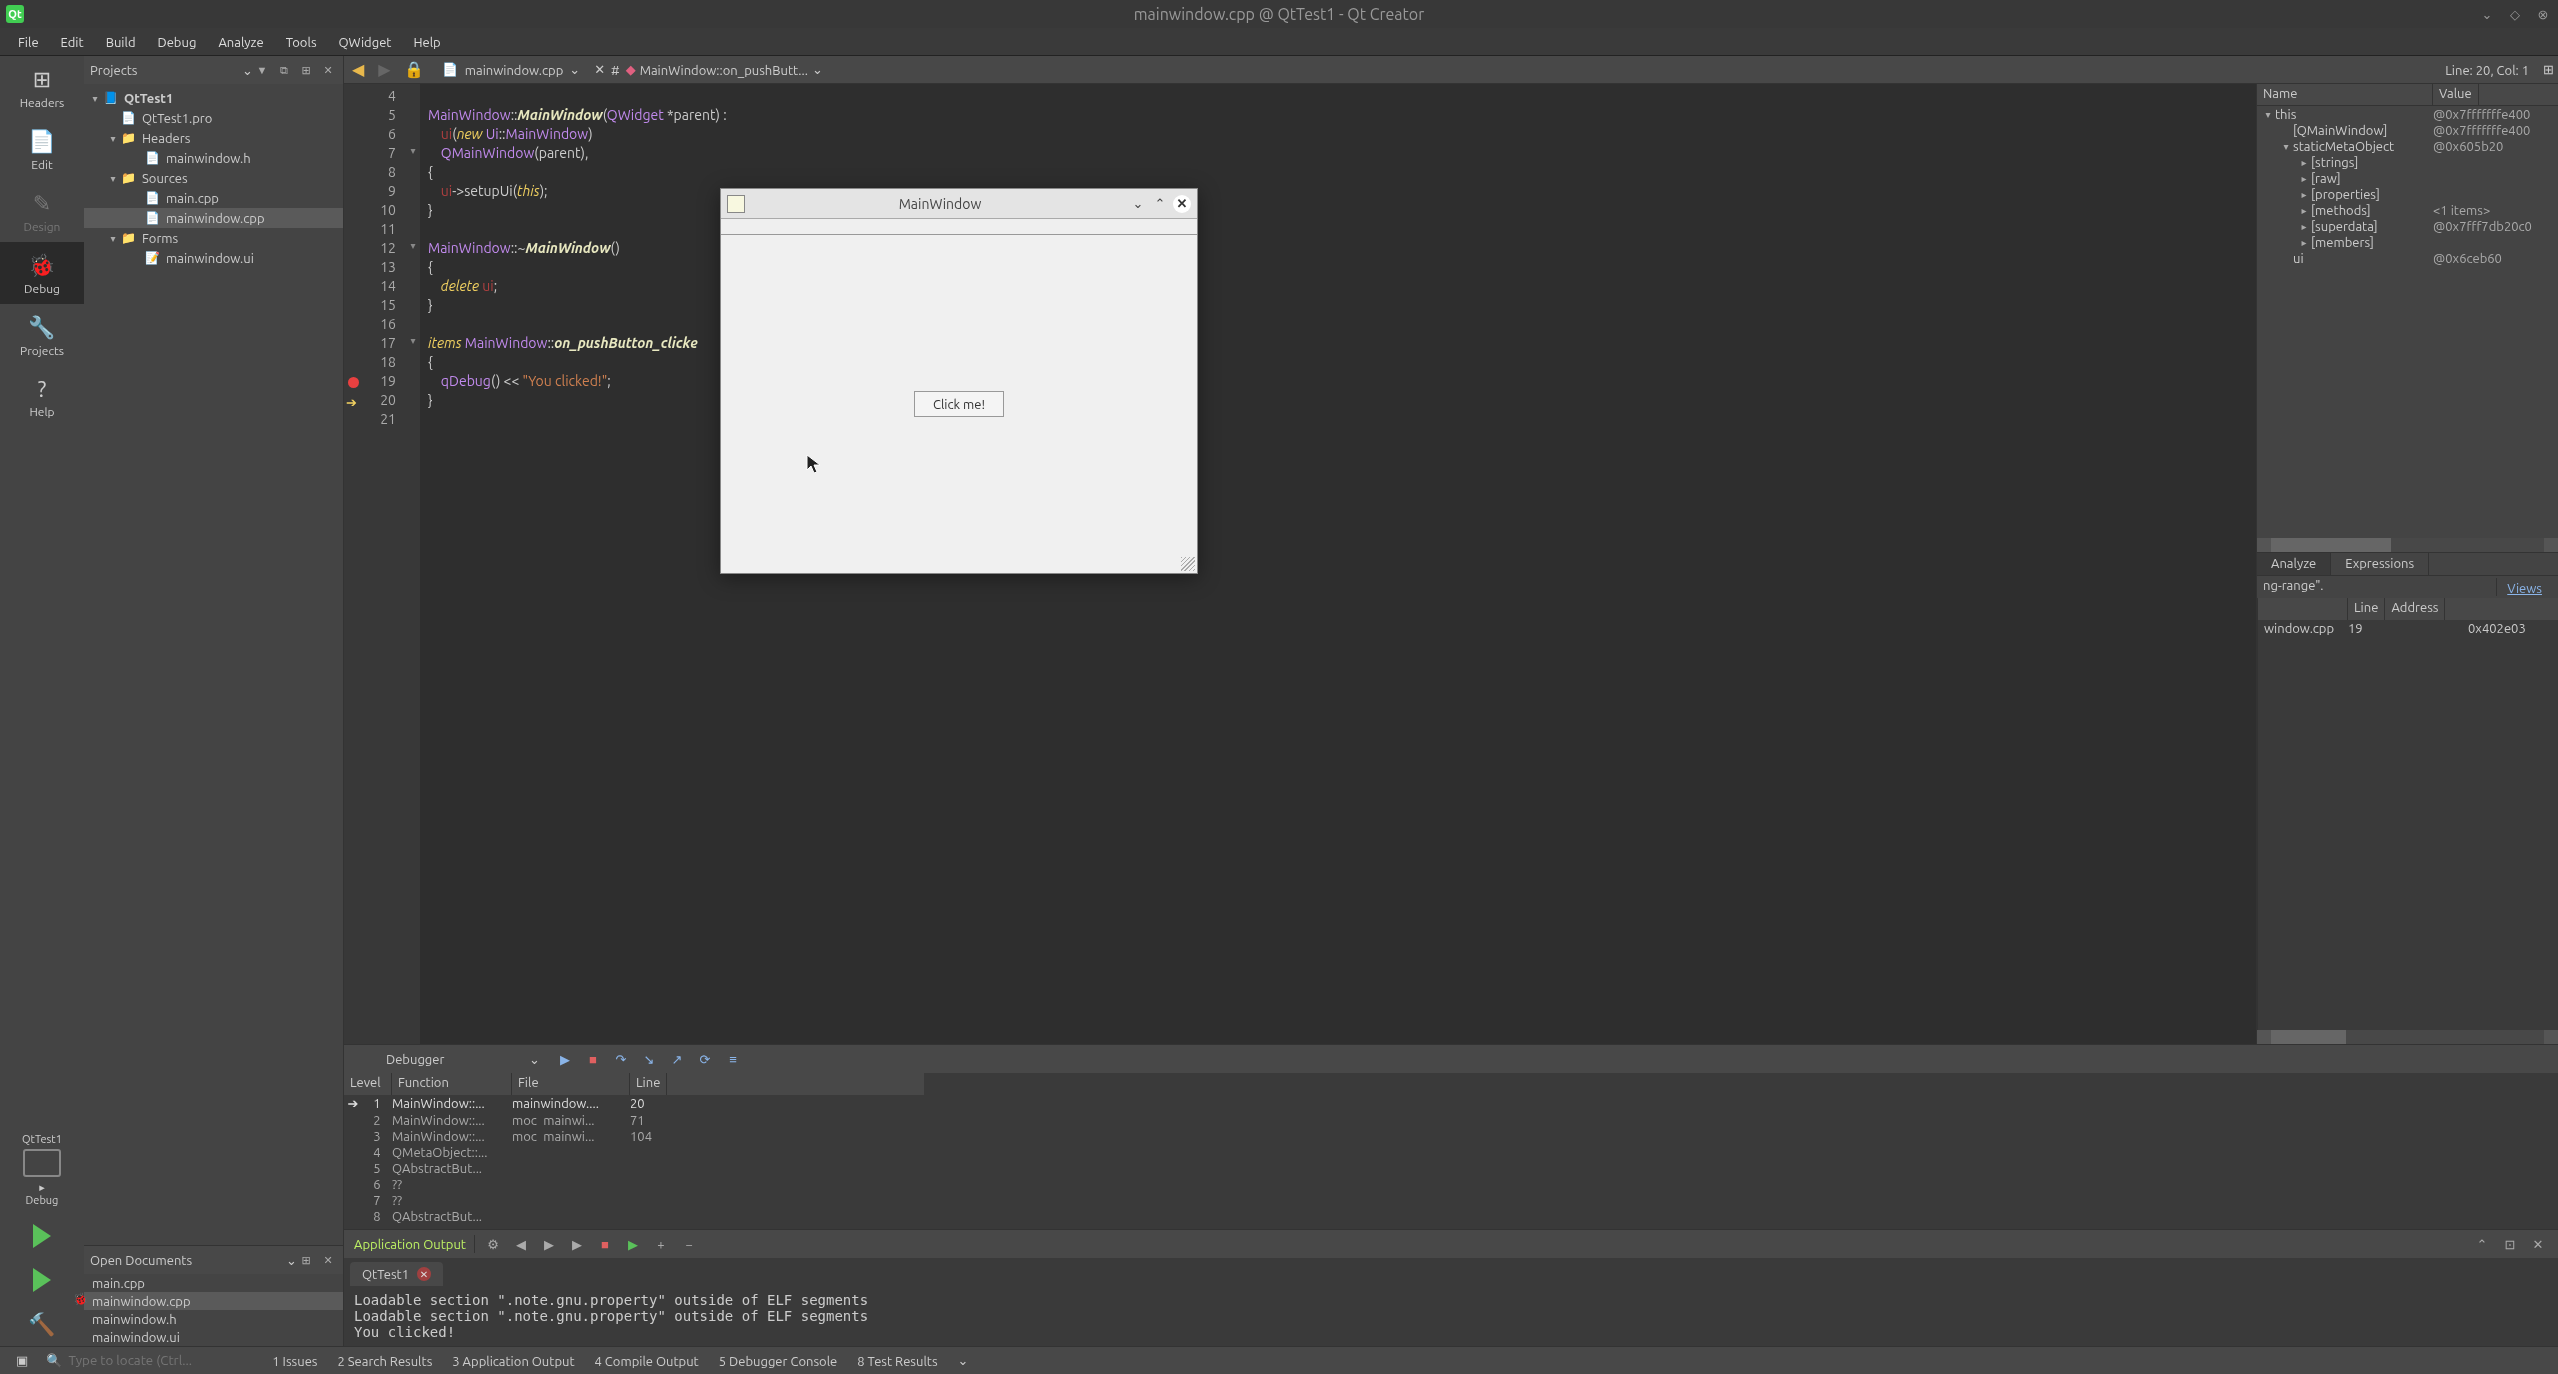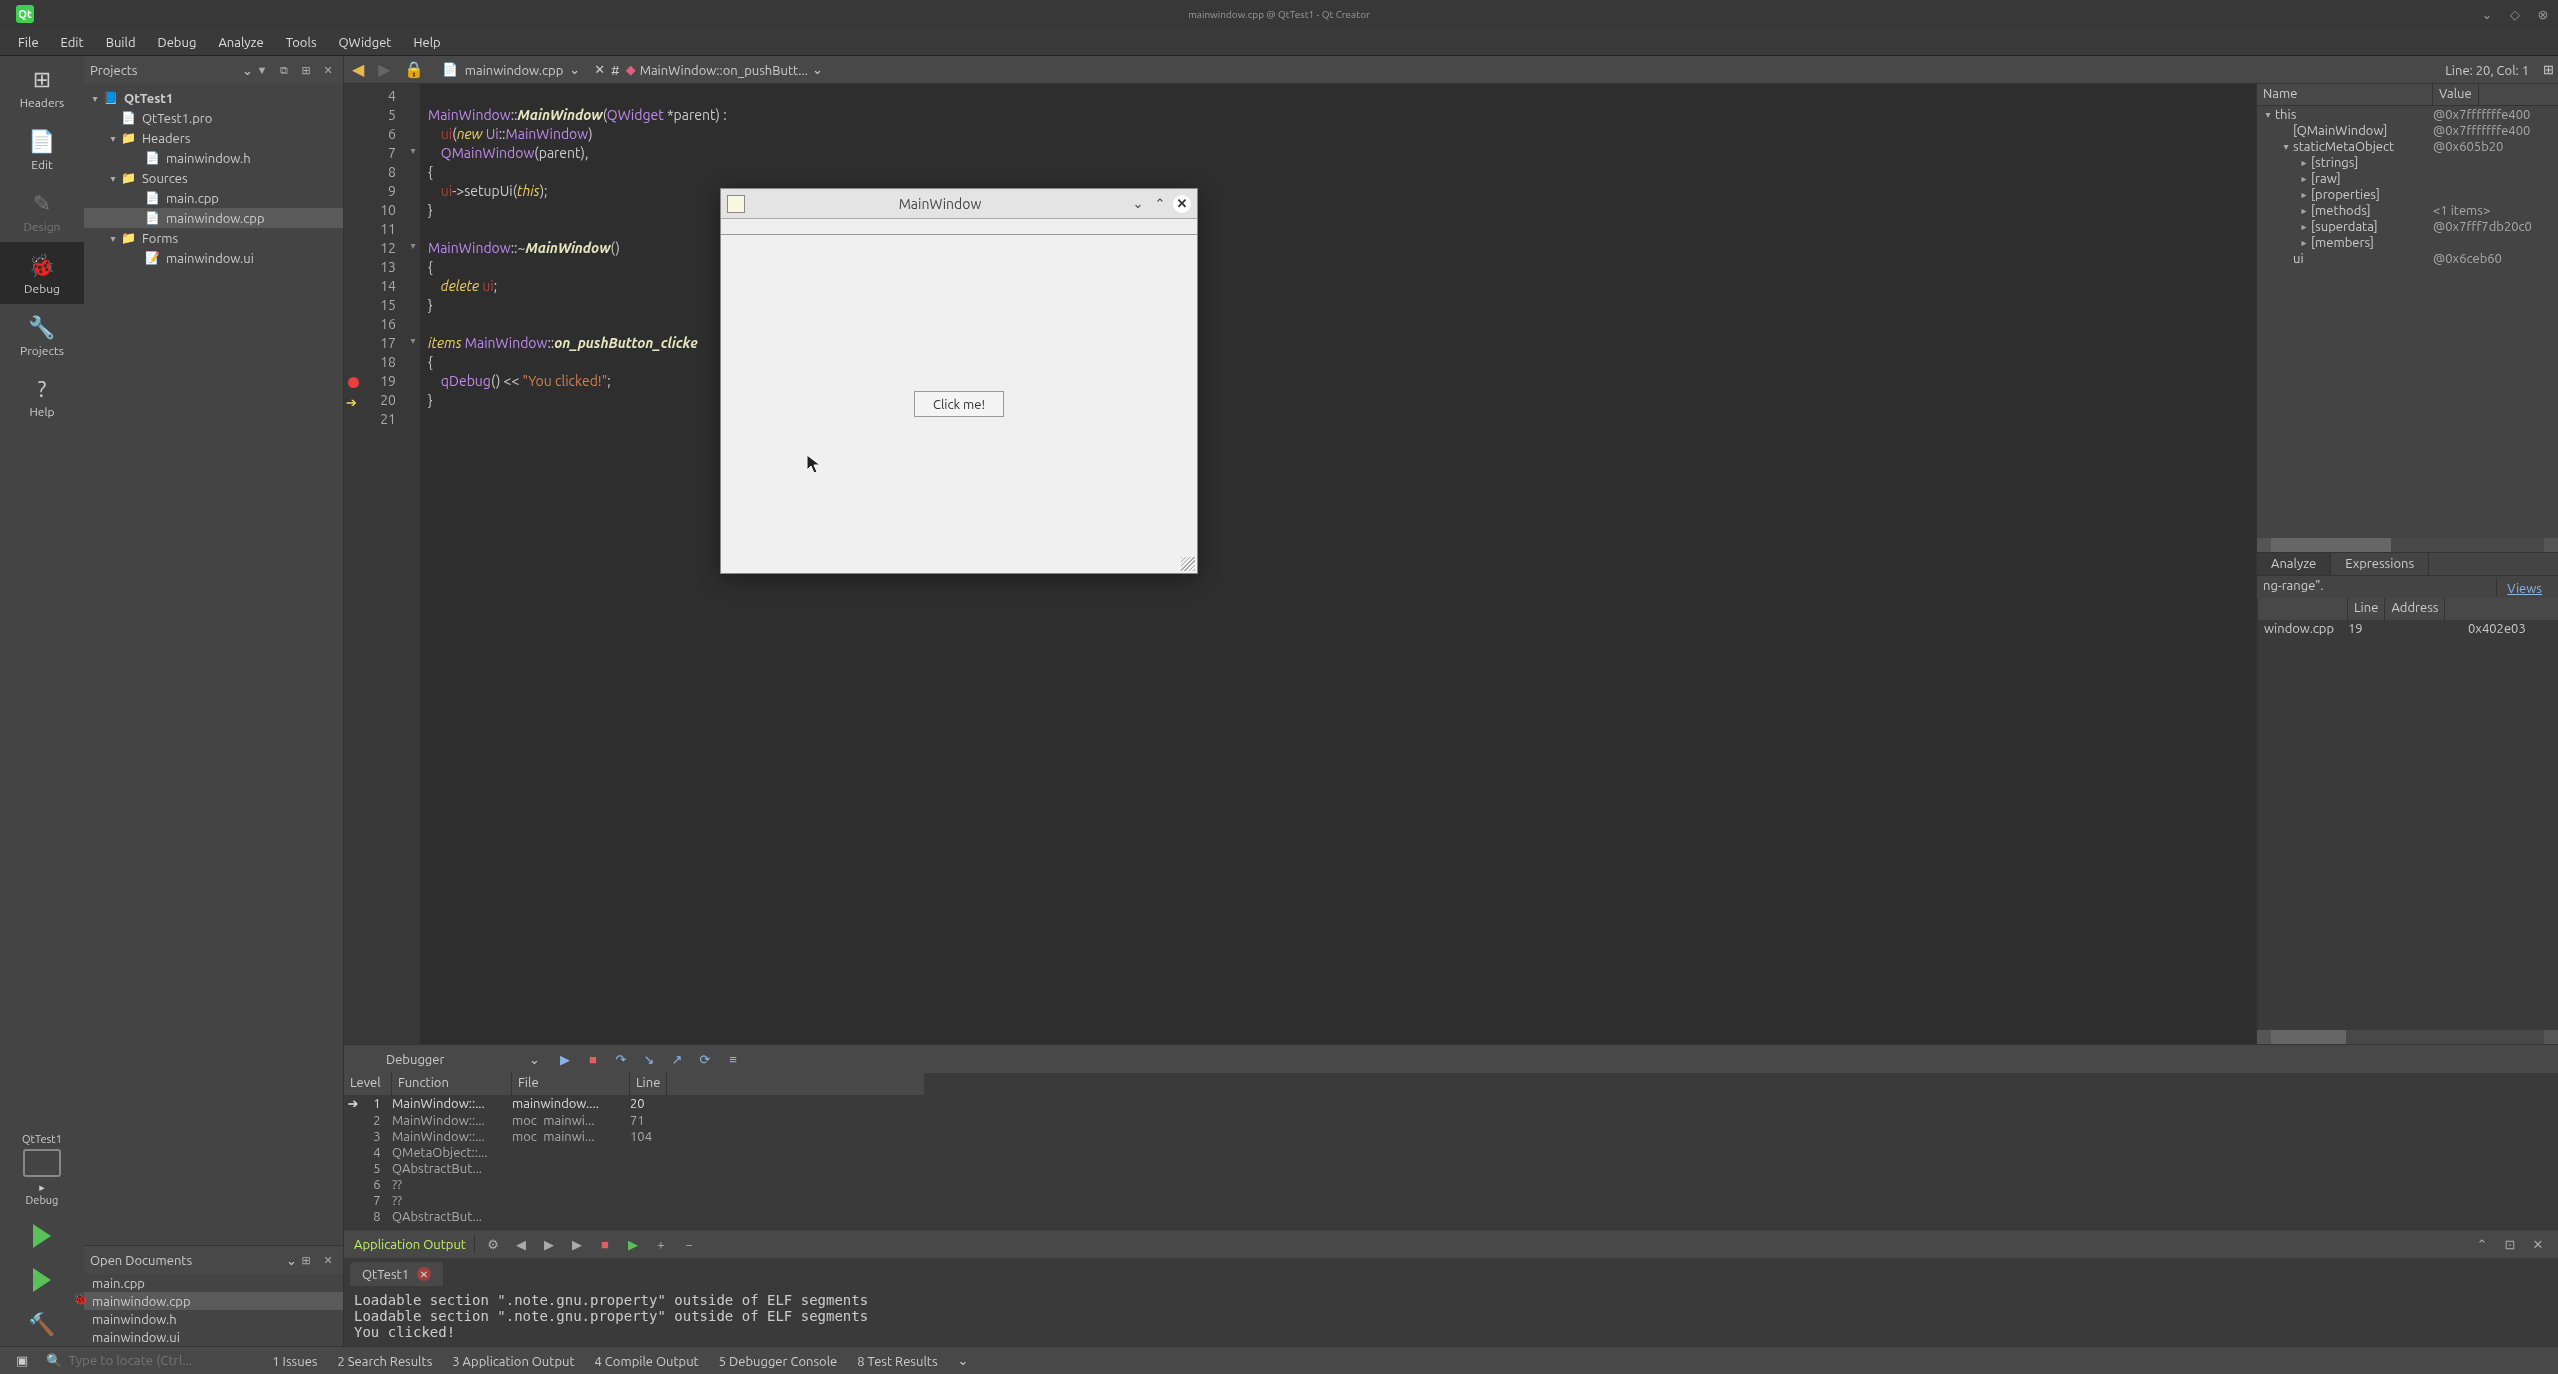--- a/index.html
+++ b/index.html
@@ -1,19 +1,19 @@
 <!DOCTYPE html>
 <html><head>
 <meta charset="utf-8">
 <style>
 * { margin: 0; padding: 0; box-sizing: border-box; font-family: "Segoe UI", "Ubuntu", sans-serif; }
 body { background: #2a2a2a; color: #ccc; font-size: 13px; overflow: hidden; width: 2558px; height: 1374px; position: relative; }
 .titlebar { height: 28px; background: #383838; display: flex; align-items: center; justify-content: center; position: relative; }
-.titlebar .logo { position: absolute; left: 16px; width: 18px; height: 18px; background: #41cd52; border-radius: 3px; display: flex; align-items: center; justify-content: center; color: #fff; font-weight: bold; font-size: 11px; }
-.titlebar .title { color: #999; font-size: 10px; }
+.titlebar .logo { position: absolute; left: 6px; width: 18px; height: 18px; background: #41cd52; border-radius: 3px; display: flex; align-items: center; justify-content: center; color: #fff; font-weight: bold; font-size: 11px; }
+.titlebar .title { color: #999; font-size: 16px; }
 .titlebar .controls { position: absolute; right: 6px; display: flex; gap: 10px; }
 .titlebar .controls span { width: 18px; height: 18px; color: #999; cursor: pointer; display: flex; align-items: center; justify-content: center; }
 .menubar { height: 28px; background: #3a3a3a; display: flex; align-items: center; padding: 0 8px; gap: 2px; border-bottom: 1px solid #222; }
 .menubar span { padding: 4px 10px; color: #ddd; cursor: pointer; }
 .main { display: flex; height: calc(100% - 56px - 28px); }
 .leftbar { width: 84px; background: #444; display: flex; flex-direction: column; }
 .mode-btn { height: 62px; display: flex; flex-direction: column; align-items: center; justify-content: center; gap: 4px; cursor: pointer; color: #ccc; font-size: 12px; }
 .mode-btn.active { background: #2a2a2a; }
 .mode-btn.disabled { color: #777; }
 .mode-btn .micon { font-size: 22px; }

